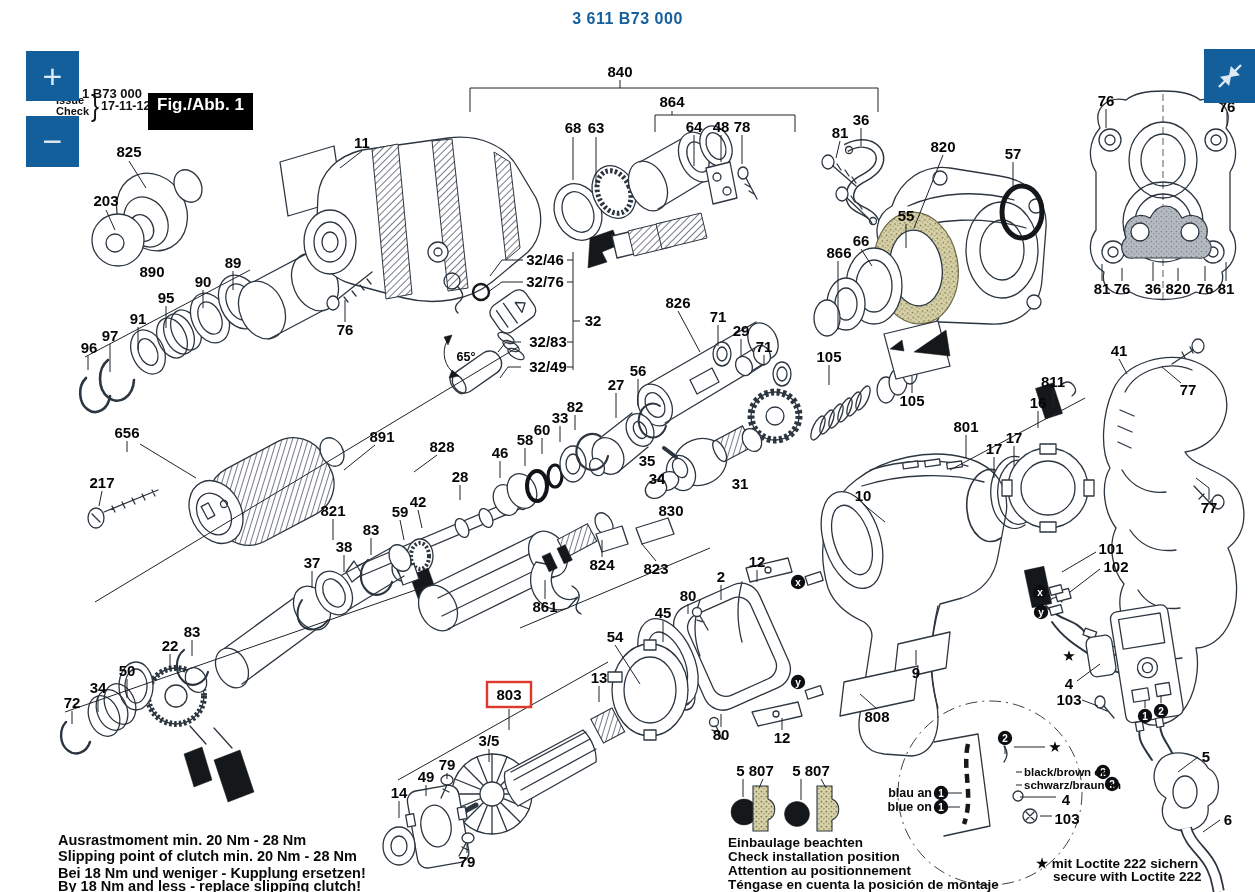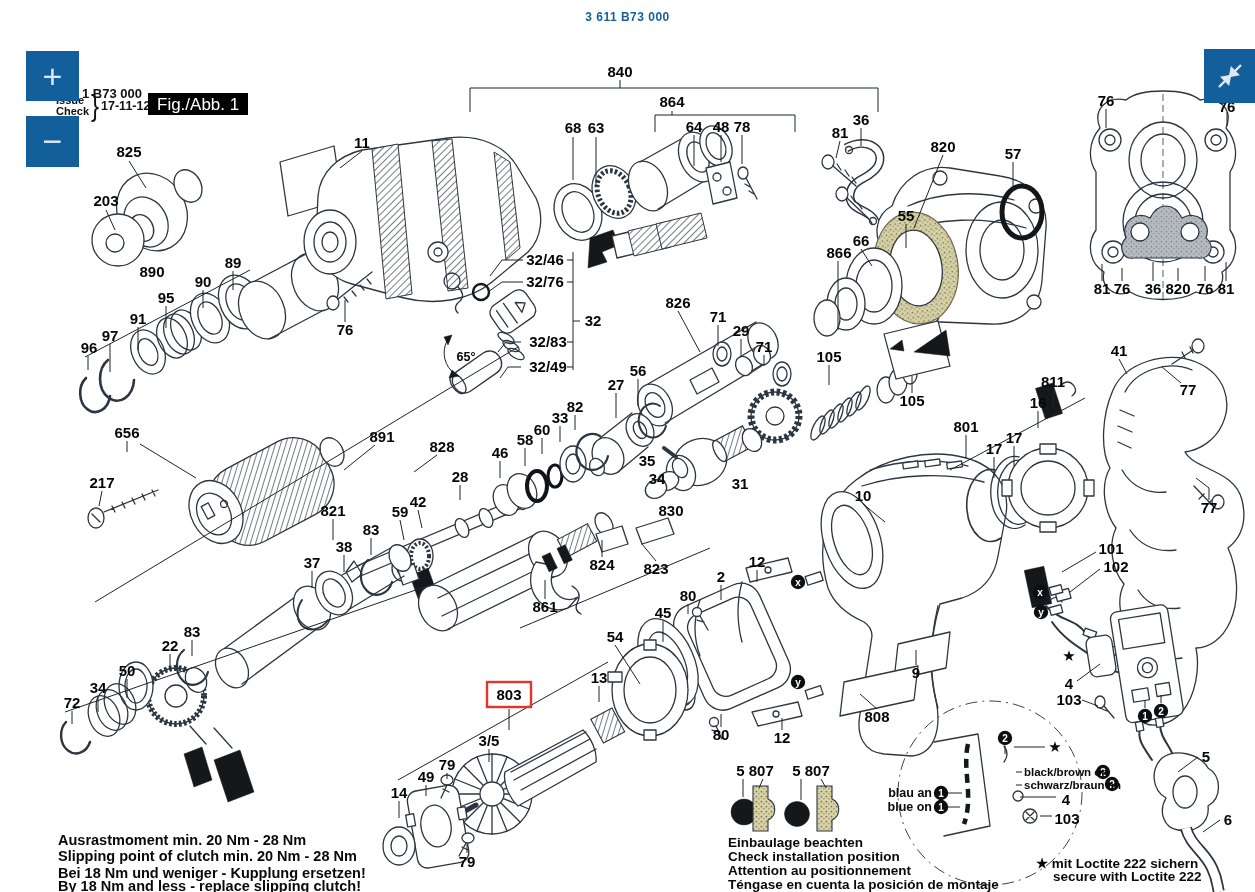--- a/index.html
+++ b/index.html
@@ -1,31 +1,31 @@
 <!DOCTYPE html>
 <html><head>
 <meta charset="utf-8">
 <style>
   html,body{margin:0;padding:0;background:#fff;}
   .page{position:relative;width:1255px;height:892px;background:#fff;overflow:hidden;
         font-family:"Liberation Sans",sans-serif;}
   .title{position:absolute;top:10px;left:0;width:100%;text-align:center;
-         font-size:12px;font-weight:bold;color:#155f9e;letter-spacing:.5px;}
+         font-size:16px;font-weight:bold;color:#155f9e;letter-spacing:.5px;}
   .btn{position:absolute;background:#135f9c;color:#dde8f2;display:flex;align-items:center;
        justify-content:center;cursor:pointer;user-select:none;z-index:6;}
   .btn-zoom-in{left:26px;top:51px;width:53px;height:50px;font-size:34px;font-weight:300;}
   .btn-zoom-out{left:26px;top:116px;width:53px;height:51px;font-size:34px;font-weight:300;}
   .btn-collapse{left:1204px;top:49px;width:51px;height:54px;}
   .docnum{position:absolute;left:82px;top:86px;font-size:13px;font-weight:bold;color:#111;z-index:2;}
   .issueblk{position:absolute;left:56px;top:92px;display:flex;align-items:center;z-index:2;color:#111;}
   .issueblk .stack{display:flex;flex-direction:column;font-size:11px;line-height:11px;font-weight:bold;}
   .issueblk .brace{font-size:24px;font-weight:400;transform:scaleY(1.25);margin:0 2px;}
   .issueblk .date{font-size:12.5px;font-weight:bold;}
-  .figbox{position:absolute;left:148px;top:93px;background:#000;color:#fff;font-weight:normal;
-          font-size:17px;padding:2px 9px 0;z-index:2;}
+  .figbox{position:absolute;left:148px;top:93px;background:#000;color:#fff;font-weight:bold;
+          font-size:17px;padding:2px 9px 15px;z-index:2;}
   svg.diagram{position:absolute;left:0;top:0;}
   .ln{fill:none;stroke:#2c3640;stroke-width:1.3;stroke-linecap:round;stroke-linejoin:round;}
   .fw{fill:#fff;stroke:#2c3640;stroke-width:1.3;stroke-linejoin:round;}
   .blk{fill:#15181b;stroke:#15181b;stroke-width:.5;}
   .ld{fill:none;stroke:#1d242b;stroke-width:1;}
   .plabel{font:bold 15px "Liberation Sans",sans-serif;fill:#050505;text-anchor:middle;}
   .plabel.sm{font-size:12.5px;}
   .hl{fill:none;stroke:#e0362b;stroke-width:2.4;}
   .mtext{font:bold 10px "Liberation Sans",sans-serif;fill:#fff;text-anchor:middle;}
   .star{font:bold 15px "DejaVu Sans",sans-serif;fill:#0a0a0a;text-anchor:middle;}

